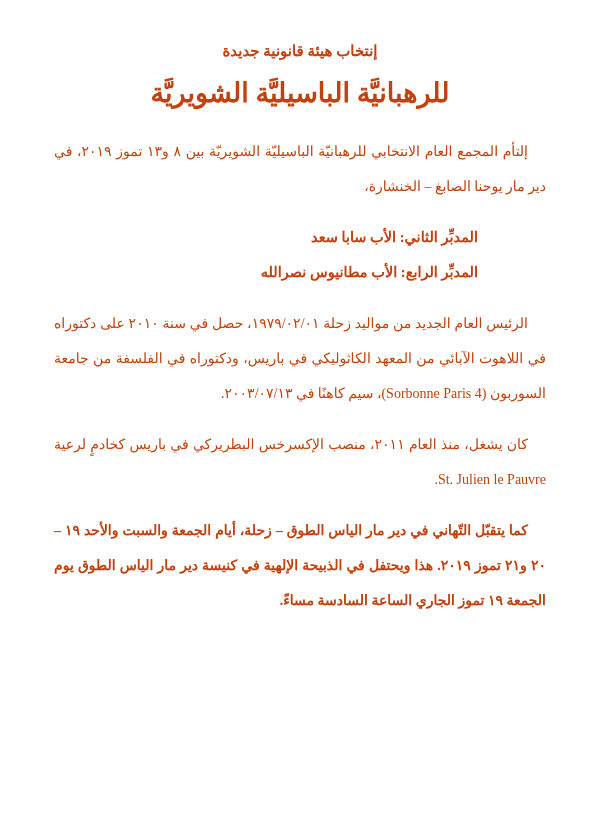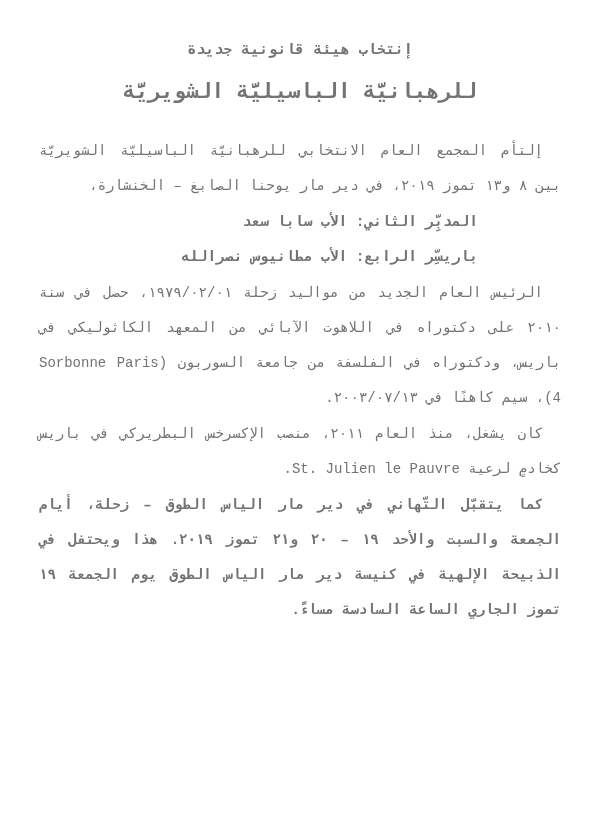--- a/index.html
+++ b/index.html
@@ -6,45 +6,45 @@
     margin: 0;
     padding: 0;
     background: #ffffff;
   }
   .page {
     position: relative;
     width: 600px;
     height: 620px;
     box-sizing: border-box;
     background: #ffffff;
-    color: #737373;
+    color: #c2410c;
     direction: rtl;
     padding: 40px 38px 20px 38px;
     overflow: hidden;
-    font-family: Liberation Mono, monospace;
+    font-family: Liberation Serif, serif;
   }
   .title-small {
     text-align: center;
     font-weight: bold;
     font-size: 15px;
     line-height: 22px;
     margin: 0;
   }
   .title-large {
     text-align: center;
     font-weight: bold;
-    font-size: 21px;
+    font-size: 27px;
     line-height: 30px;
     margin: 16px 0 0 0;
   }
   .body-block {
     margin-top: 26px;
   }
   .para {
-    margin: 1px;
+    margin: 16px;
     font-size: 14px;
     line-height: 35px;
     text-align: justify;
     text-align-last: right;
     text-indent: 18px;
   }
   .council-head {
     margin: 2px 0 0 0;
     font-weight: bold;
     font-size: 19px;
@@ -75,21 +75,21 @@
   <div class="body-block">
 
     <p class="para">إلتأم المجمع العام الانتخابي للرهبانيّة الباسيليّة الشويريّة بين ٨ و١٣ تموز ٢٠١٩، في دير مار يوحنا الصابغ – الخنشارة،</p>
 
 
 
 
     <p class="council-member">المدبِّر الثاني: الأب سابا سعد</p>
 
 
-    <p class="council-member">باريسِّر الرابع: الأب مطانيوس نصرالله</p>
+    <p class="council-member">المدبِّر الرابع: الأب مطانيوس نصرالله</p>
 
     <p class="para">الرئيس العام الجديد من مواليد زحلة ١٩٧٩/٠٢/٠١، حصل في سنة ٢٠١٠ على دكتوراه في اللاهوت الآبائي من المعهد الكاثوليكي في باريس، ودكتوراه في الفلسفة من جامعة السوربون (Sorbonne Paris 4)، سيم كاهنًا في ٢٠٠٣/٠٧/١٣.</p>
 
     <p class="para">كان يشغل، منذ العام ٢٠١١، منصب الإكسرخس البطريركي في باريس كخادمٍ لرعية St. Julien le Pauvre.</p>
 
 
     <p class="para bold-para">كما يتقبّل التّهاني في دير مار الياس الطوق – زحلة، أيام الجمعة والسبت والأحد ١٩ – ٢٠ و٢١ تموز ٢٠١٩. هذا ويحتفل في الذبيحة الإلهية في كنيسة دير مار الياس الطوق يوم الجمعة ١٩ تموز الجاري الساعة السادسة مساءً.</p>
 
   </div>
 </div>

